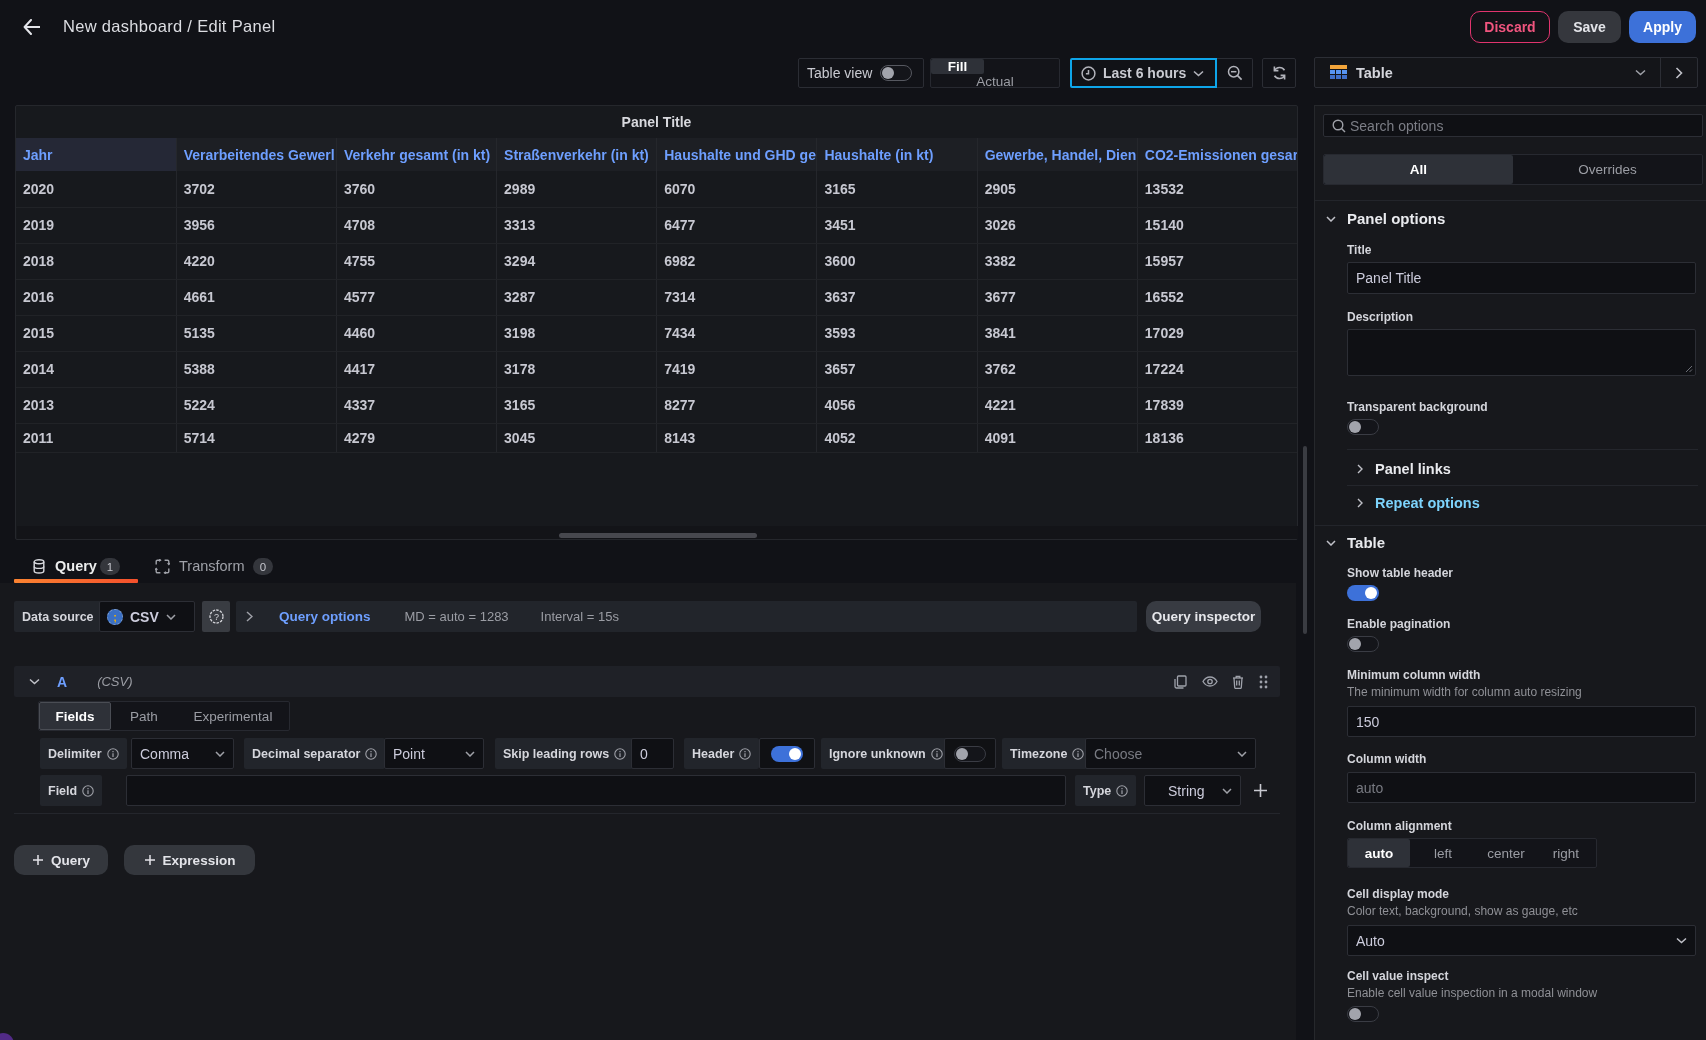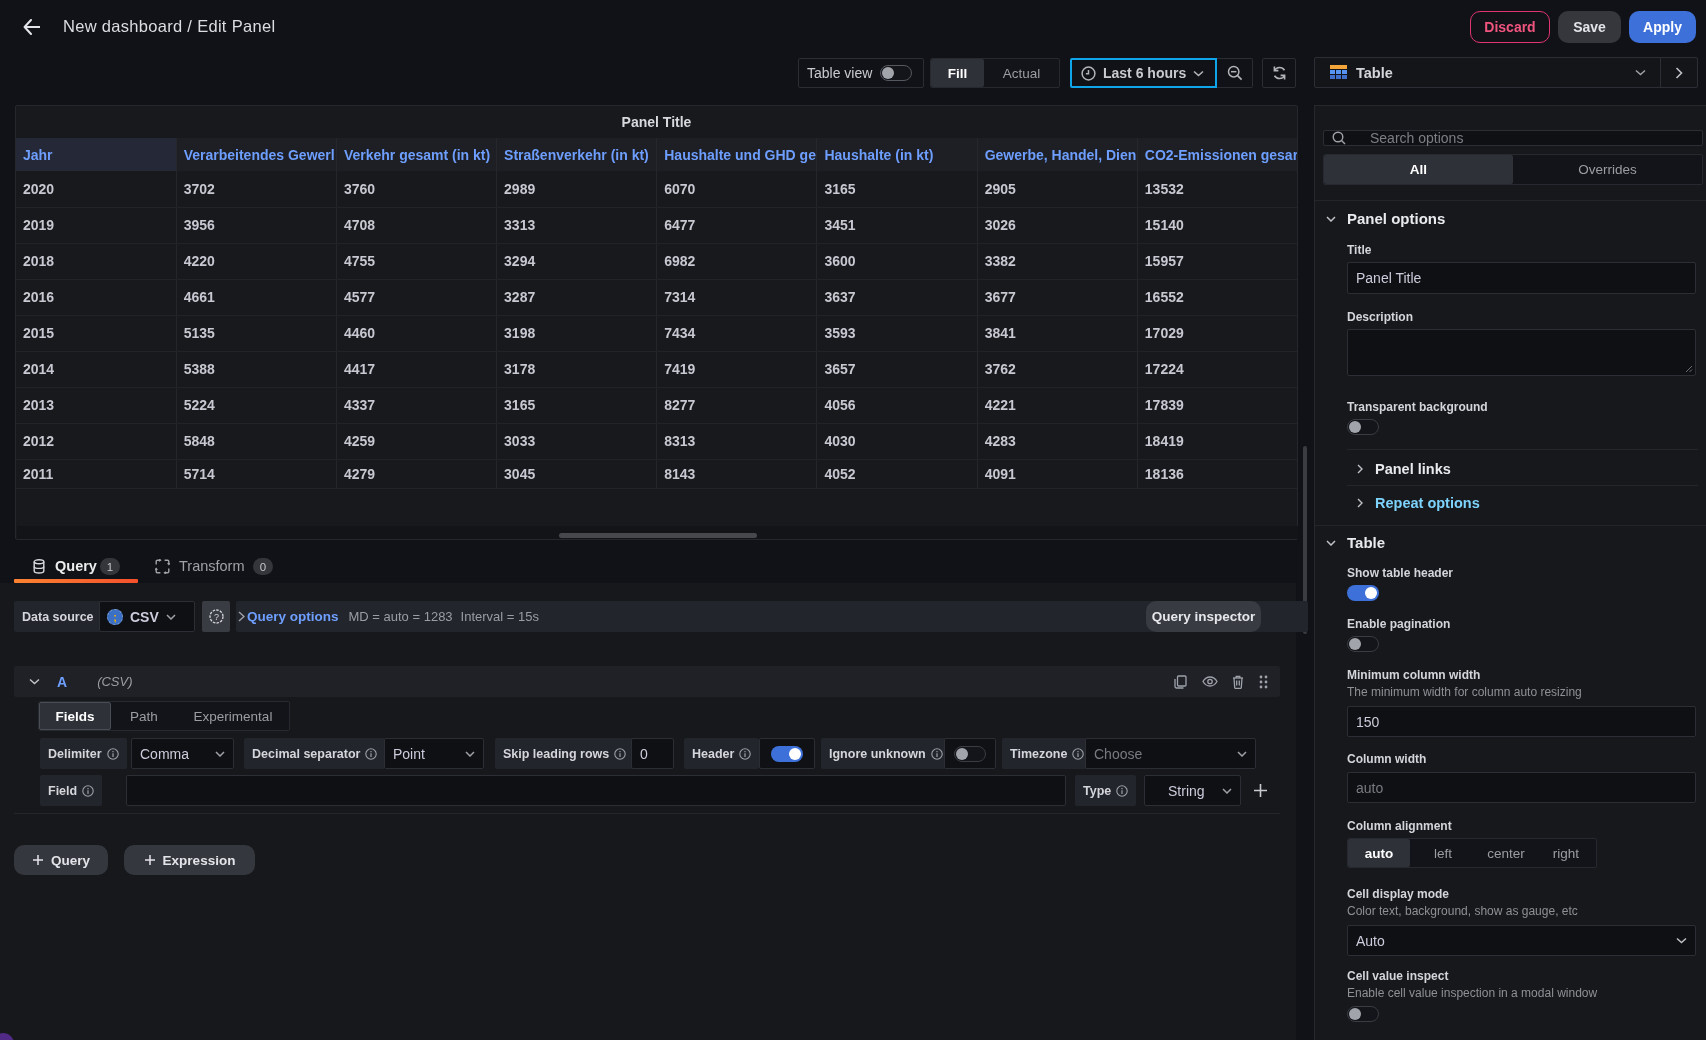--- a/index.html
+++ b/index.html
@@ -35,21 +35,21 @@
 <div class="abs btn" style="left:1470px; top:11px; width:80px; height:32px; border:1px solid #e0346e; color:#f1557f; background:transparent;">Discard</div>
 <div class="abs btn" style="left:1558px; top:11px; width:63px; height:32px; background:#35373d; color:#e3e4e9;">Save</div>
 <div class="abs btn" style="left:1629px; top:11px; width:67px; height:32px; background:#3d71d9; color:#ffffff;">Apply</div>
 
 <div class="abs flex" style="left:798px; top:58px; width:126px; height:30px; border:1px solid #2b2d34; border-radius:2px; padding:0 8px; gap:8px;">
   <span style="font-size:14px; color:#c9cad1;">Table view</span>
   <span class="sw off" style="border-color:#565860;">
       <span class="knob"></span>
     </span>
 </div>
-<div class="abs radio" style="left:930px; top:58px; width:130px;">
+<div class="abs radio" style="left:930px; top:58px; width:130px;flex-direction:column;">
   <div class="seg sel" style="width:53px;">Fill</div>
   <div class="seg" style="flex:1;">Actual</div>
 </div>
 <div class="abs flex" style="left:1070px; top:58px; width:147px; height:30px; border:2px solid #0ea5e9; border-radius:2px 0 0 2px; padding:0 9px; gap:7px; white-space:nowrap; overflow:hidden;">
   <svg width="15" height="15" viewBox="0 0 15 15">
       <circle cx="7.5" cy="7.5" r="6.4" stroke="#b2b3bb" stroke-width="1.5" fill="none"></circle>
       <path d="M7.5 4 v3.8 h-2.6" stroke="#b2b3bb" stroke-width="1.5" fill="none"></path>
     </svg>
   <span style="font-size:14px; font-weight:700; color:#c9cad1;">Last 6 hours</span>
   <svg width="11" height="7" viewBox="0 0 11 7">
@@ -160,30 +160,20 @@
         </tr>
       <tr>
           <td>2013</td>
           <td>5224</td>
           <td>4337</td>
           <td>3165</td>
           <td>8277</td>
           <td>4056</td>
           <td>4221</td>
           <td>17839</td>
-        </tr>
-      <tr>
-          <td>2012</td>
-          <td>5848</td>
-          <td>4259</td>
-          <td>3033</td>
-          <td>8313</td>
-          <td>4030</td>
-          <td>4283</td>
-          <td>18419</td>
         </tr>
       <tr>
           <td>2011</td>
           <td>5714</td>
           <td>4279</td>
           <td>3045</td>
           <td>8143</td>
           <td>4052</td>
           <td>4091</td>
           <td>18136</td>
@@ -231,21 +221,21 @@
   <svg width="10" height="6" viewBox="0 0 10 6">
       <path d="M1 1 L5 5 L9 1" stroke="#9fa1a8" stroke-width="1.5" fill="none"></path>
     </svg>
 </div>
 <div class="abs flex" style="left:202px; top:601px; width:28px; height:31px; background:#393c42; border-radius:2px; justify-content:center;">
   <svg width="15" height="15" viewBox="0 0 15 15">
       <circle cx="7.5" cy="7.5" r="6.5" stroke="#d5d6db" stroke-width="1.3" fill="none" stroke-dasharray="2.5 1.2"></circle>
       <text x="7.5" y="10.8" text-anchor="middle" font-size="9" fill="#d5d6db" font-family="Liberation Sans">?</text>
     </svg>
 </div>
-<div class="abs flex" style="left:236px; top:601px; width:1072px; height:31px; background:#22252b; border-radius:2px; padding:0 2px; gap:0;">
+<div class="abs flex" style="left:236px; top:601px; width:901px; height:31px; background:#22252b; border-radius:2px; padding:0 10px; gap:24px;">
   <svg width="7" height="11" viewBox="0 0 7 11">
       <path d="M1 1 L6 5.5 L1 10" stroke="#9fa1a8" stroke-width="1.5" fill="none"></path>
     </svg>
   <span style="font-size:13.5px; font-weight:700; color:#6e9fff; margin-left:2px;">Query options</span>
   <span style="font-size:13px; color:#9b9da4; margin-left:10px;">MD = auto = 1283</span>
   <span style="font-size:13px; color:#9b9da4; margin-left:8px;">Interval = 15s</span>
 </div>
 <div class="abs btn" style="left:1146px; top:601px; width:115px; height:31px; background:#383b42; color:#e6e7eb; font-size:13.5px;">Query inspector</div>
 
 <div class="abs flex" style="left:14px; top:666px; width:1266px; height:31px; background:#1f2127; border-radius:2px; padding:0 10px;">
@@ -391,21 +381,21 @@
       <path d="M1 1.5 L5.5 5.5 L10 1.5" stroke="#9fa1a8" stroke-width="1.5" fill="none"></path>
     </svg>
   <div style="width:1px; height:29px; background:#2c2e35;"></div>
   <svg width="8" height="12" viewBox="0 0 8 12" style="margin:0 14px;">
       <path d="M1.5 1 L6.5 6 L1.5 11" stroke="#c0c1c8" stroke-width="1.6" fill="none"></path>
     </svg>
 </div>
 
 <div class="abs" style="left:1314px; top:105px; width:392px; height:935px; background:#17181c; border-left:1px solid #26282c; border-top:1px solid #26282c;"></div>
 
-<div class="abs inp" style="left:1323px; top:114px; width:380px; height:16px; gap:24px;margin-top:16px;">
+<div class="abs inp" style="left:1323px; top:114px; width:380px; height:23px; gap:4px;">
   <svg width="14" height="14" viewBox="0 0 14 14">
       <circle cx="6" cy="6" r="4.8" stroke="#9fa1a8" stroke-width="1.4" fill="none"></circle>
       <path d="M9.5 9.5 L13 13" stroke="#9fa1a8" stroke-width="1.4"></path>
     </svg>
   <span style="color:#7c7e86;">Search options</span>
 </div>
 <div class="abs radio" style="left:1323px; top:154px; width:380px; height:31px;">
   <div class="seg sel" style="width:189px;">All</div>
   <div class="seg" style="flex:1;">Overrides</div>
 </div>

